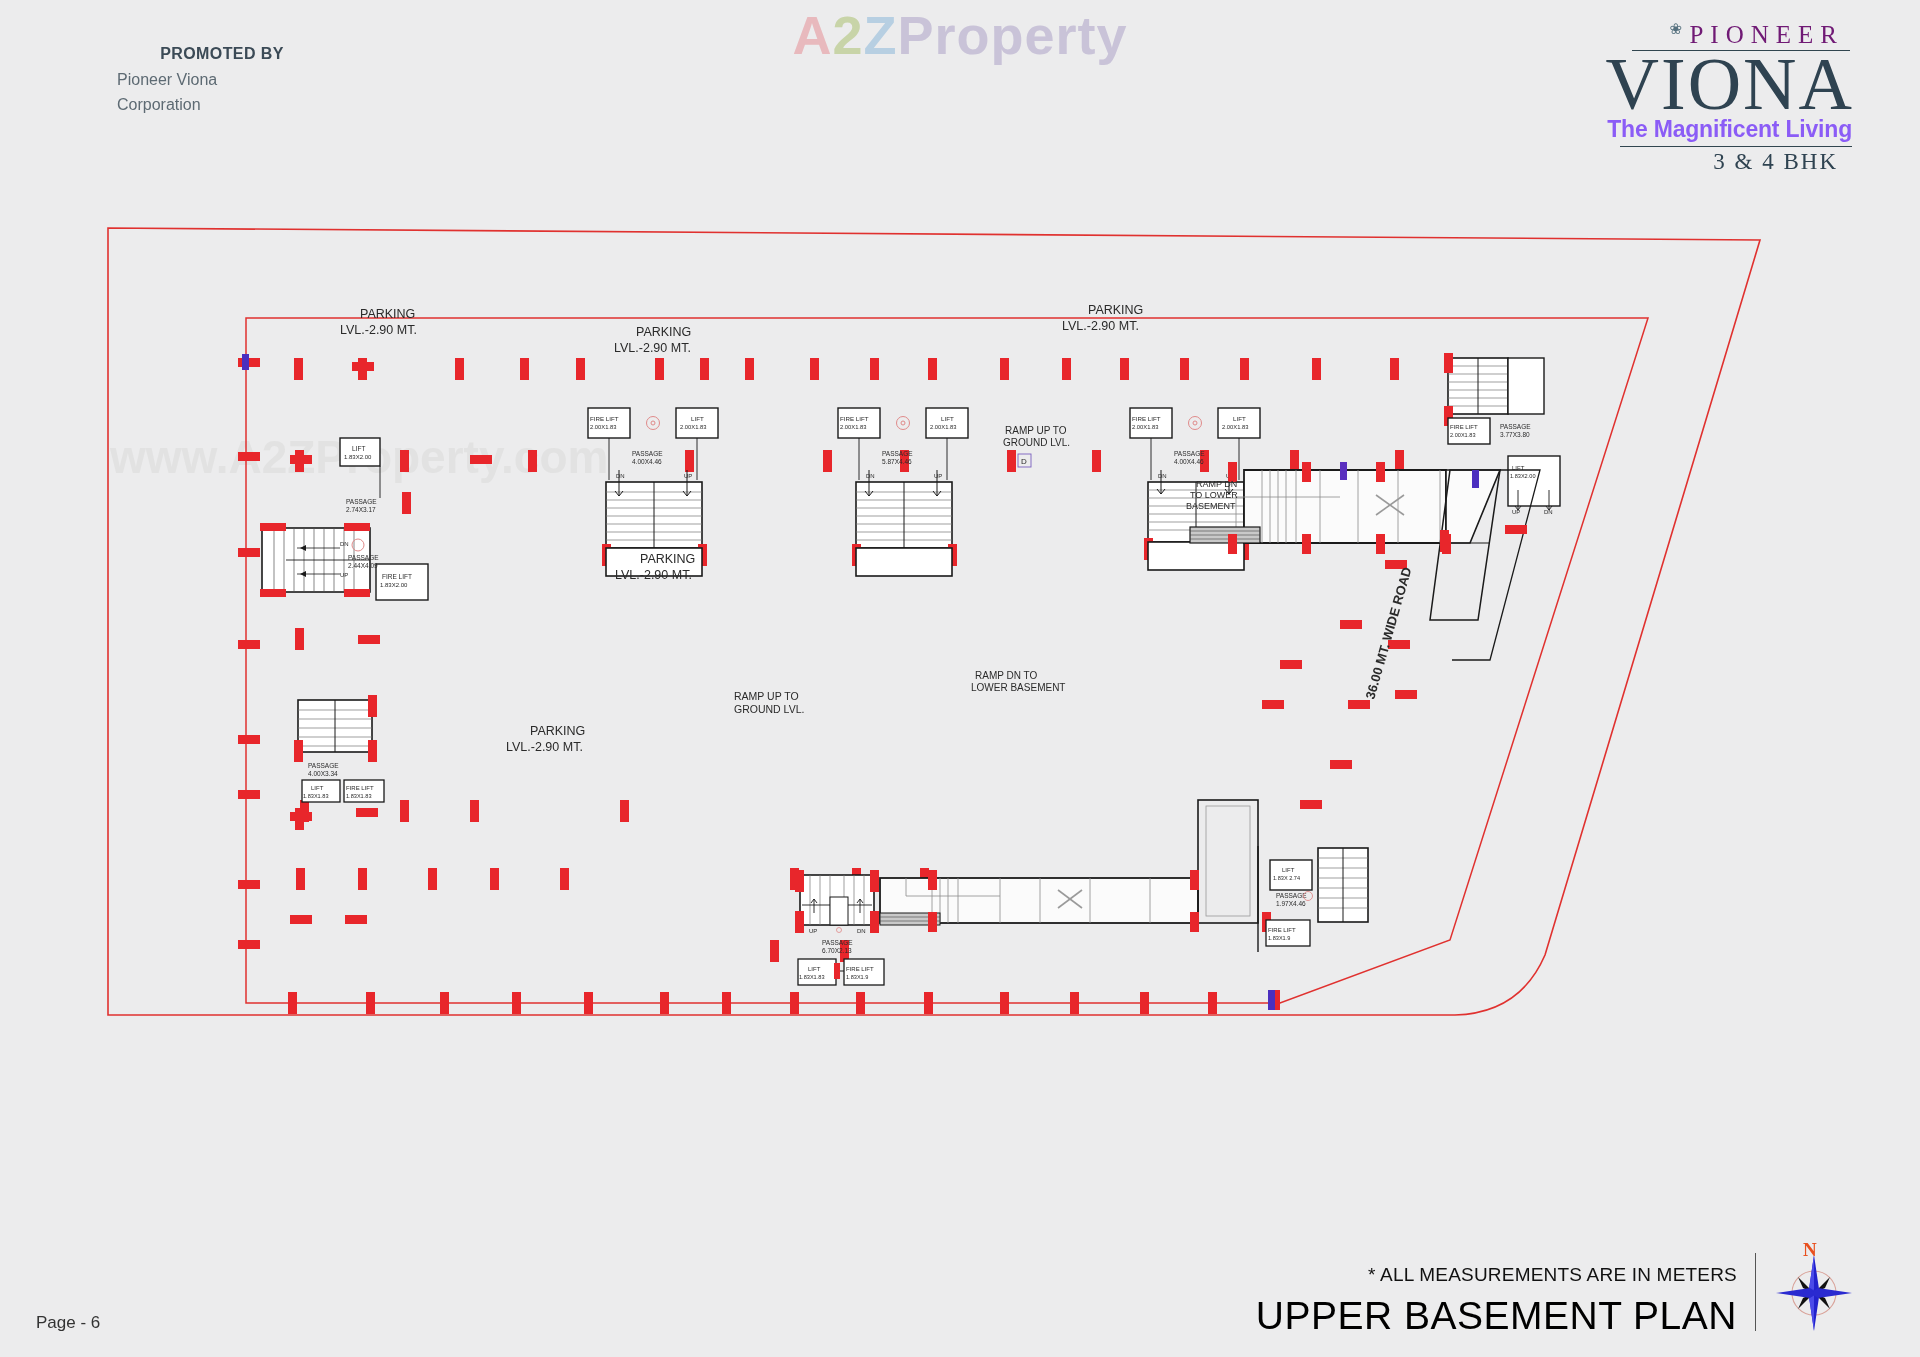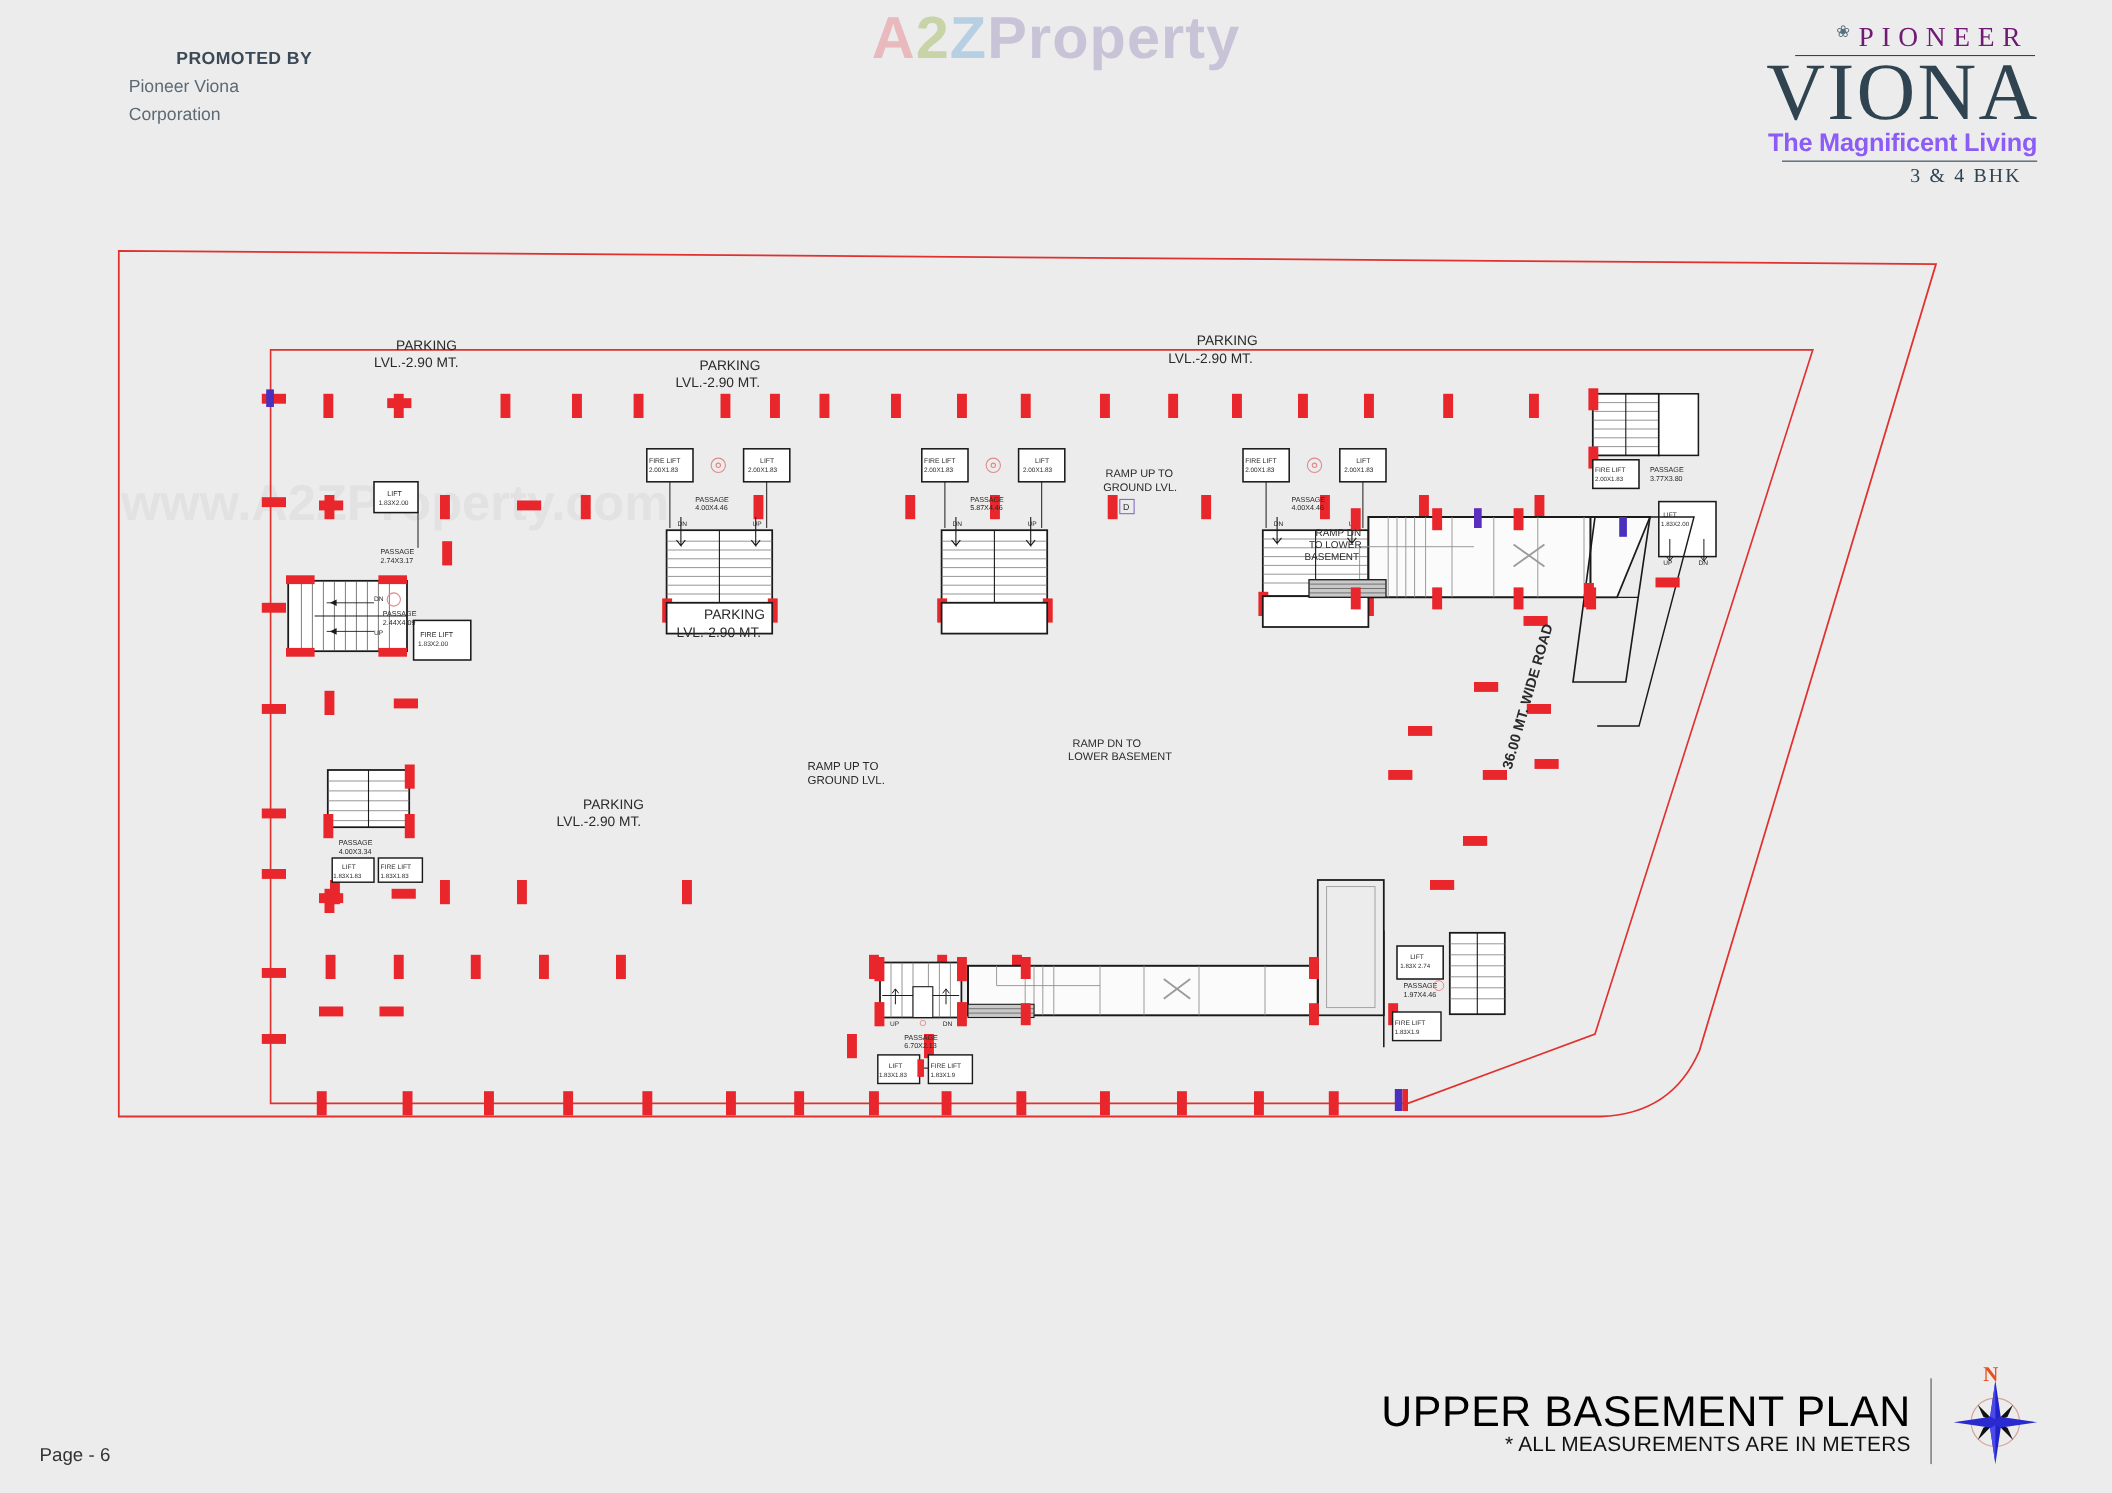--- a/index.html
+++ b/index.html
@@ -61,21 +61,21 @@
   #logo .tag{
     font-size:23px;font-weight:700;color:#8b5cf6;letter-spacing:-.2px;
     margin-top:-4px;padding-right:6px;
   }
   #logo .rule2{
     height:1px;background:#31454f;width:232px;margin-left:auto;
     margin-right:6px;margin-top:3px;
   }
   #logo .bhk{
     font-family:"Liberation Serif", serif;
-    font-size:18px;letter-spacing:2px;color:#2f4351;margin-top:2px;
+    font-size:23px;letter-spacing:2px;color:#2f4351;margin-top:2px;
     padding-right:20px;
   }
   #logo .leaf{
     position:absolute;right:176px;top:-2px;font-size:15px;color:#55707e;
   }
 
   
   #page-num{left:36px;bottom:24px;font-size:17px;color:#333;}
   #footer-right{right:62px;bottom:22px;display:flex;align-items:flex-end;}
   #footer-text{text-align:right;padding-right:18px;}
@@ -620,22 +620,22 @@
   </g>
 
   <text class="lbl" x="0" y="0" font-size="13" font-weight="bold" fill="#d02a2a" transform="translate(1374,700) rotate(-74)">36.00 MT. WIDE ROAD</text>
 </svg>
 </div>
 
 <div class="abs" id="page-num">Page - 6</div>
 
 <div class="abs" id="footer-right">
   <div id="footer-text">
+    <div id="measure-note">* ALL MEASUREMENTS ARE IN METERS</div>
     <div id="plan-title">UPPER BASEMENT PLAN</div>
-    <div id="measure-note">* ALL MEASUREMENTS ARE IN METERS</div>
   </div>
   <div id="divider"></div>
   <div id="compass">
     <div class="nlab">N</div>
     <svg width="88" height="92" viewBox="0 0 88 92">
       <circle cx="44" cy="52" r="22" fill="none" stroke="#d9a39a" stroke-width="1.1"></circle>
 
       <g fill="#111">
         <path d="M44 52 L28 36 L33 47 Z"></path>
         <path d="M44 52 L60 36 L55 47 Z"></path>

